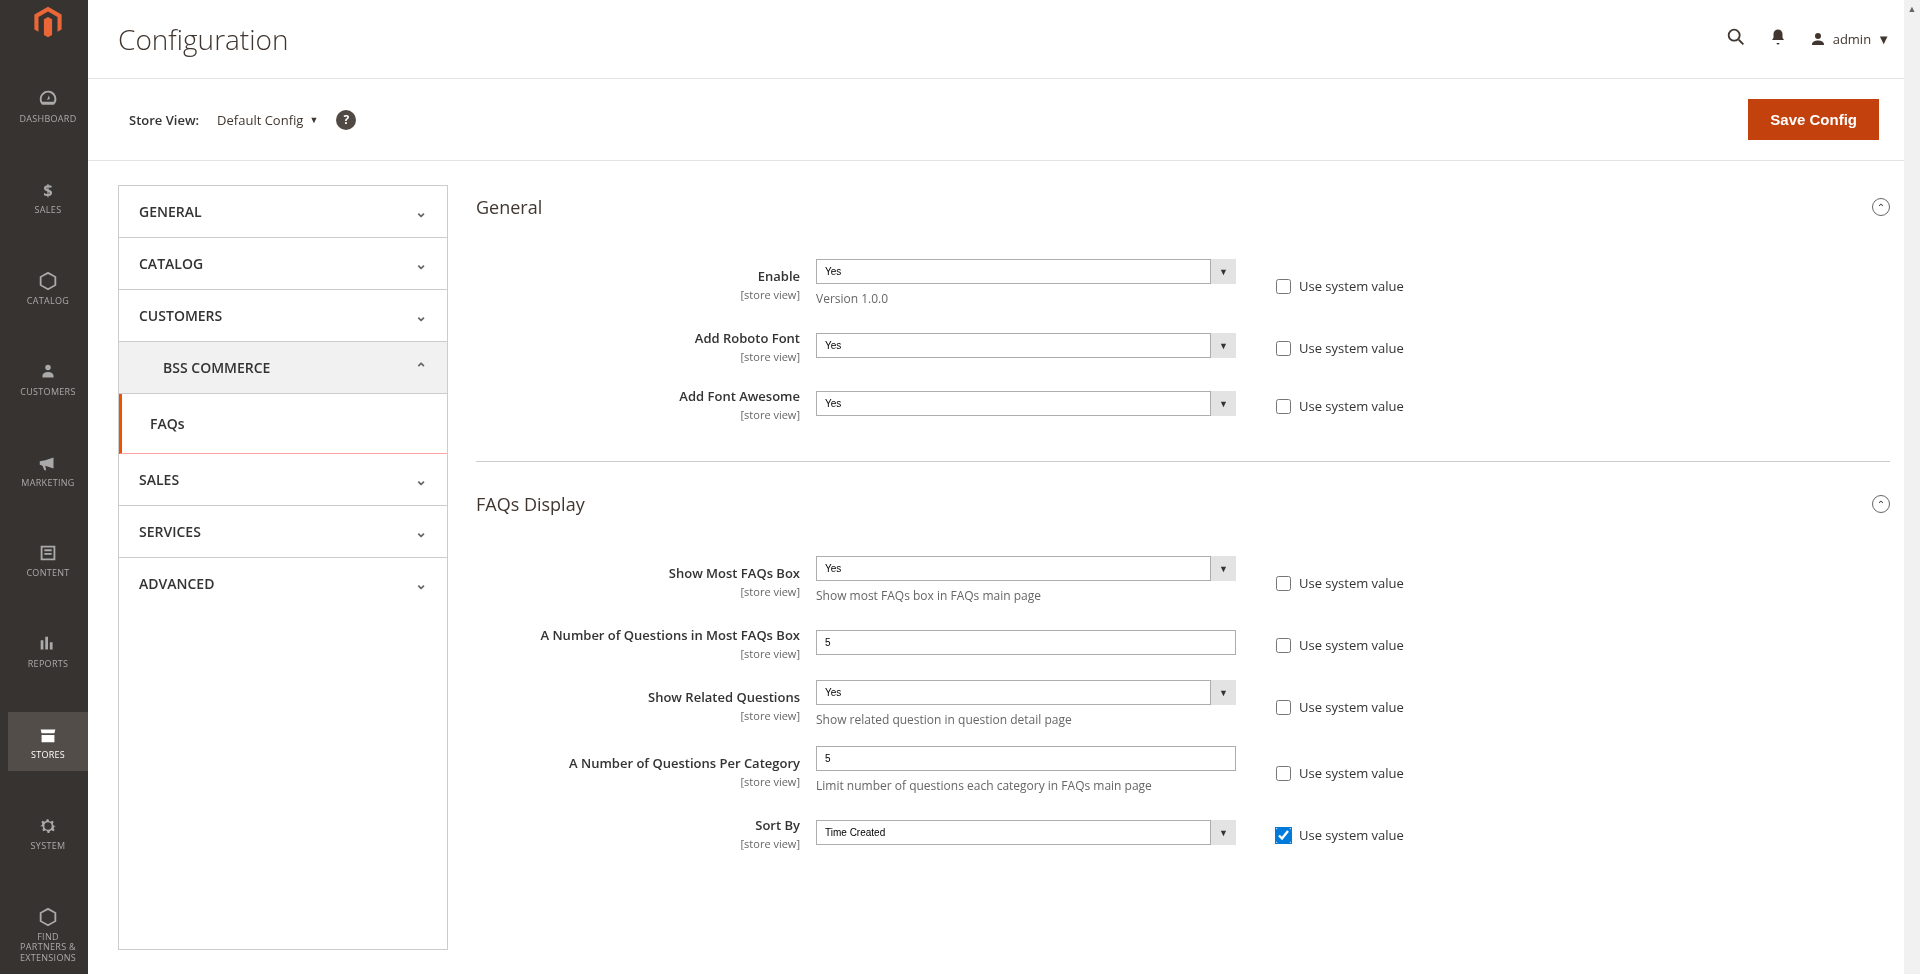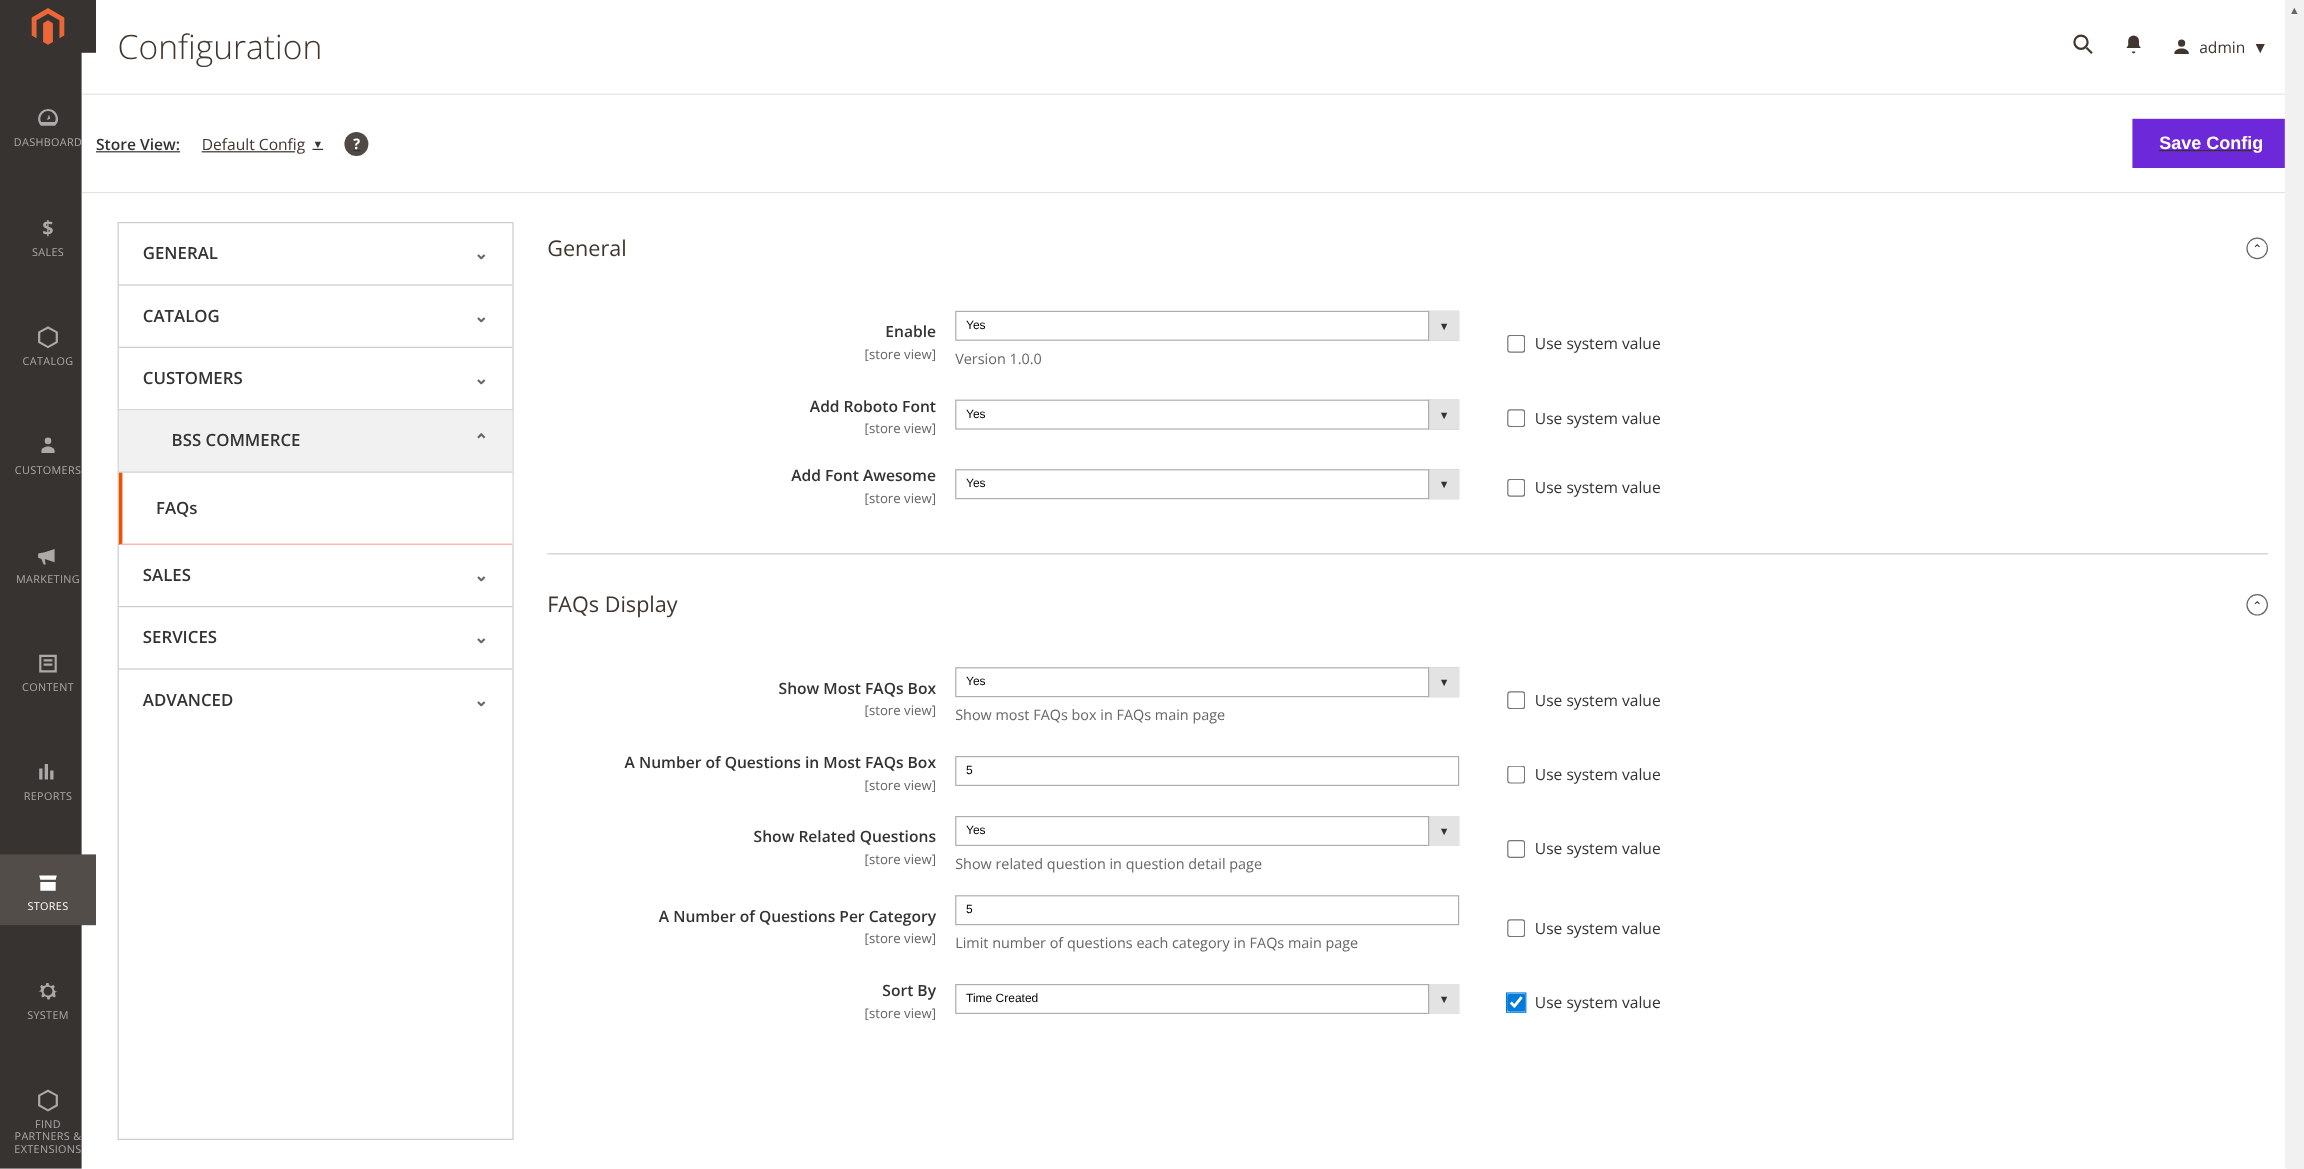--- a/index.html
+++ b/index.html
@@ -1,38 +1,38 @@
 <!DOCTYPE html>
 <html><head>
 <meta charset="utf-8">
 <style>
 * { box-sizing: border-box; margin: 0; padding: 0; }
 body { font-family: 'Open Sans', Arial, sans-serif; font-size: 13px; color: #333; background: #fff; display: flex; height: 974px; overflow: hidden; }
-.admin-sidebar { width: 68px; background: #373330; color: #aaa; display: flex; flex-direction: column; align-items: flex-start; padding-top: 0; height: 100%; flex-shrink: 0; gap: 32px; }
+.admin-sidebar { width: 88px; background: #373330; color: #aaa; display: flex; flex-direction: column; align-items: flex-end; padding-top: 0; height: 100%; flex-shrink: 0; gap: 32px; }
 .logo { width: 80px; height: 60px; display: flex; align-items: center; justify-content: center; background: #373330; }
 .logo svg { width: 34px; height: 34px; }
 .nav-item { width: 80px; padding: 12px 6px 10px; text-align: center; cursor: pointer; }
 .nav-item.active { background: #524d49; }
 .nav-item .icon { display: block; margin: 0 auto 4px; }
 .nav-item .label { font-size: 9px; letter-spacing: 0.3px; color: #aaa; display: block; line-height: 1.2; }
 .nav-item.active .label { color: #fff; }
 
 .main { flex: 1; display: flex; flex-direction: column; overflow: hidden; position: relative; }
 .header { padding: 20px 30px 20px 30px; display: flex; align-items: center; justify-content: space-between; border-bottom: 1px solid #e3e3e3; }
 .page-title { font-size: 28px; font-weight: 300; color: #41362f; }
 .header-actions { display: flex; align-items: center; gap: 22px; }
 .header-actions .icon-btn { cursor: pointer; }
 .admin-user { display: flex; align-items: center; gap: 6px; cursor: pointer; font-size: 13px; color: #41362f; }
 
-.toolbar { padding: 20px 12px; display: flex; align-items: center; justify-content: space-between; border-bottom: 1px solid #e3e3e3; text-decoration: underline; }
+.toolbar { padding: 20px 41px; display: flex; align-items: center; justify-content: space-between; border-bottom: 1px solid #e3e3e3; }
 .toolbar-left { display: flex; align-items: center; gap: 18px; }
 .store-view-label { font-weight: 600; font-size: 13px; }
 .store-select { display: inline-flex; align-items: center; gap: 6px; cursor: pointer; font-size: 13px; color: #41362f; }
 .tooltip-q { width: 20px; height: 20px; border-radius: 50%; background: #514943; color: #fff; display: inline-flex; align-items: center; justify-content: center; font-weight: bold; font-size: 12px; cursor: pointer; }
-.save-btn { background: #6d28d9; color: #fff; border: none; padding: 12px 22px; font-size: 15px; font-weight: 600; cursor: pointer; }
+.save-btn { background: #c2410c; color: #fff; border: none; padding: 12px 22px; font-size: 15px; font-weight: 600; cursor: pointer; }
 
 .content { flex: 1; padding: 24px 30px; display: flex; gap: 28px; overflow-y: auto; }
 .config-nav { width: 330px; flex-shrink: 0; border: 1px solid #ccc; }
 .config-tab { padding: 16px 20px; border-bottom: 1px solid #ccc; display: flex; justify-content: space-between; align-items: center; cursor: pointer; font-weight: 600; font-size: 14px; color: #333; }
 .config-tab:last-child { border-bottom: none; }
 .config-tab.active { background: #f1f1f1; padding-left: 44px; }
 .config-tab .chev { color: #666; }
 .subnav { background: #fff; }
 .subtab { padding: 20px 20px 20px 28px; border-left: 3px solid #eb5202; font-size: 14px; font-weight: 600; color: #333; cursor: pointer; border-bottom: 1px solid #fca5a5; }
 

